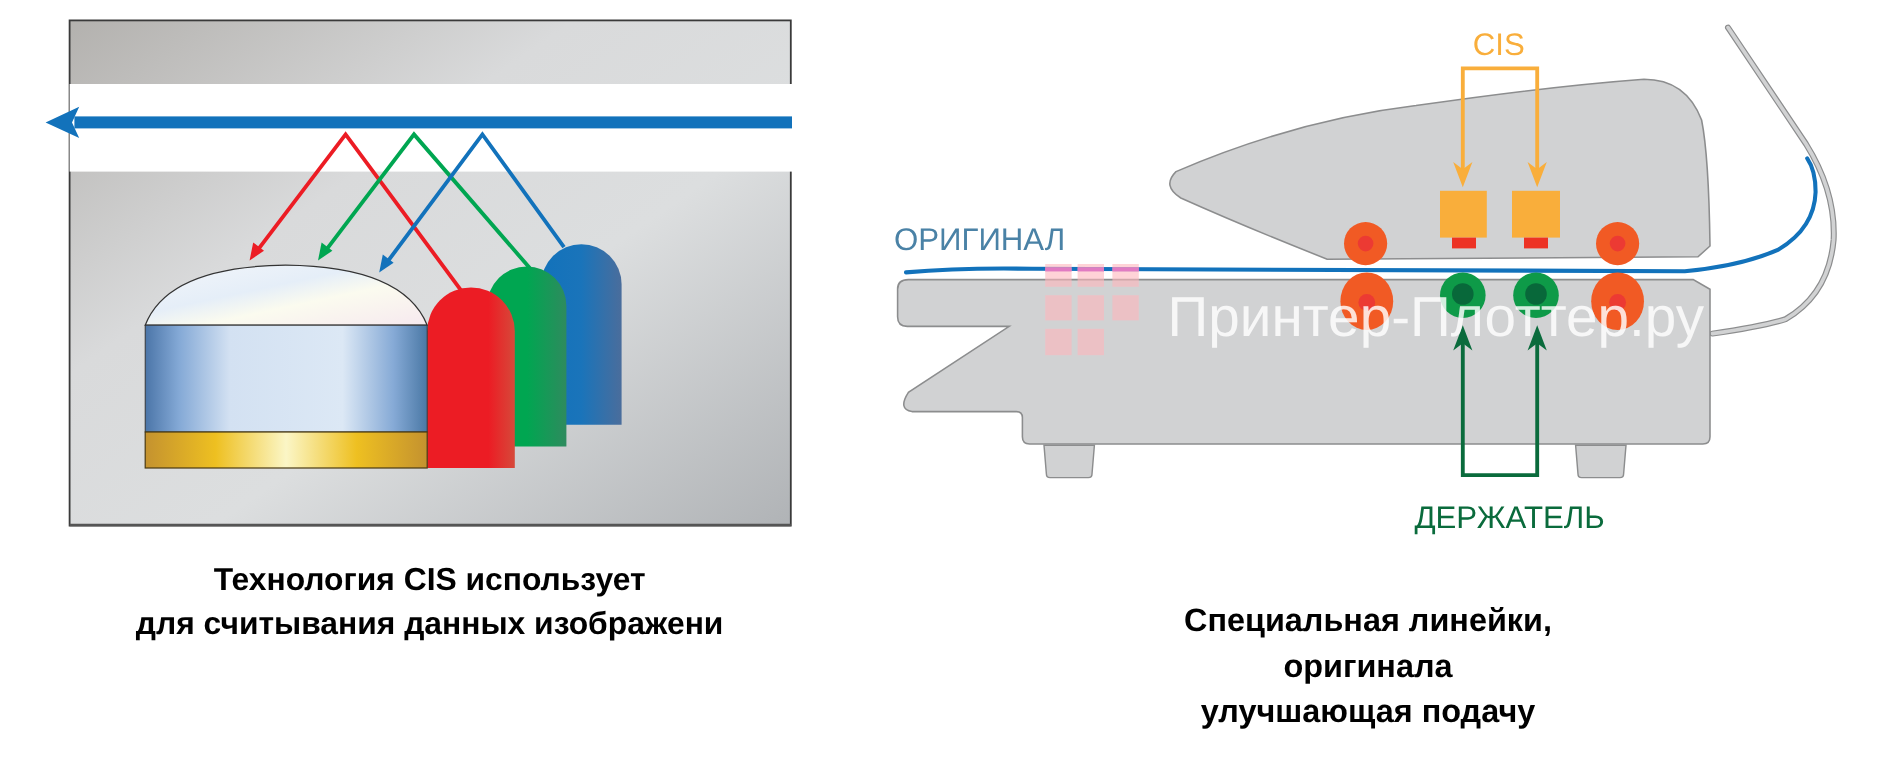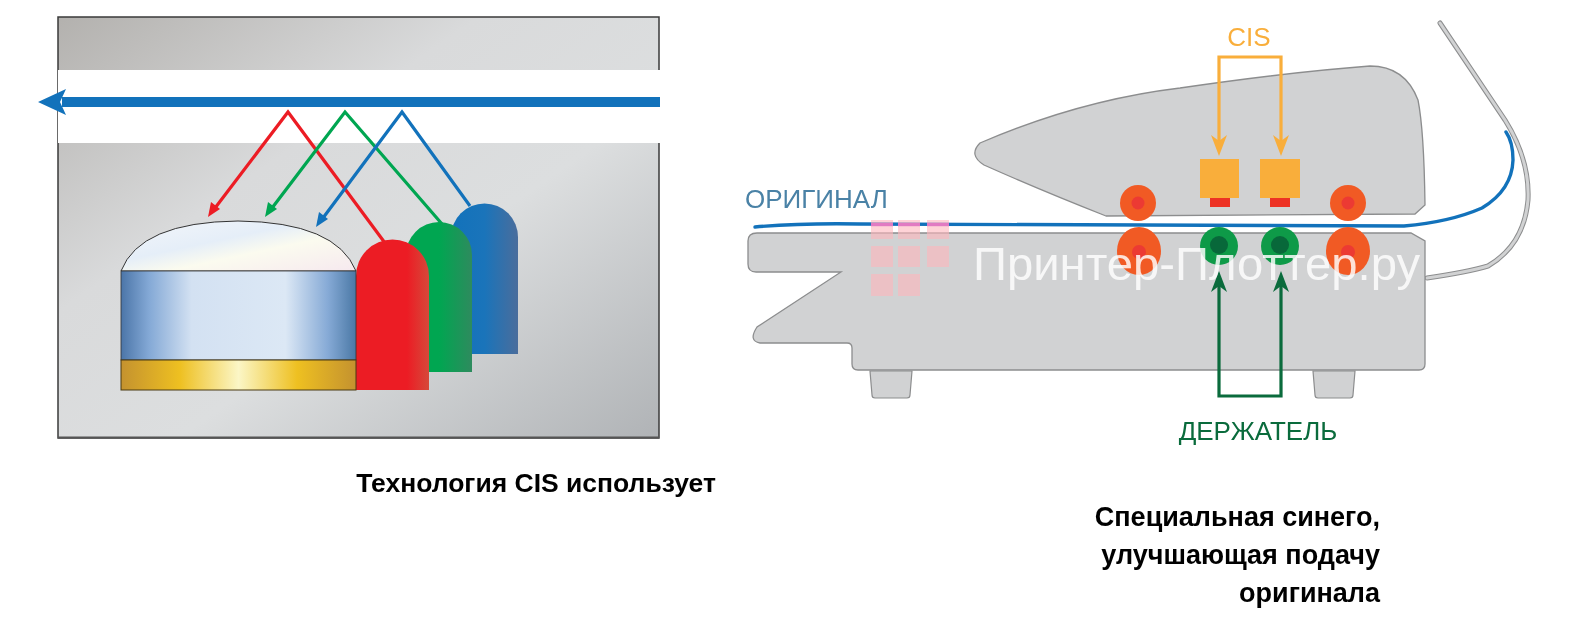--- a/index.html
+++ b/index.html
@@ -8,21 +8,21 @@
     .caption {
       position: absolute;
       text-align: center;
       font-family: "Liberation Sans", sans-serif;
       font-weight: bold;
       color: #000000;
       margin: 0;
     }
     .caption-left { left: 0; width: 716px; top: 465px; font-size: 26.5px; line-height: 36px; }
     .caption-right { left: 900px; width: 480px; top: 498px; font-size: 27px; line-height: 38px; }
-    .caption span { display: block; white-space: nowrap; text-align: right; }
+    .caption span { display: block; white-space: nowrap; }
     .svg-label { font-family: "Liberation Sans", sans-serif; }
   </style>
 </head>
 <body>
 
 <svg class="diagram-svg" width="1569" height="636" viewBox="0 0 1569 636" xmlns="http://www.w3.org/2000/svg">
   <defs>
     <linearGradient id="panelGrad" x1="0" y1="0" x2="1" y2="1">
       <stop offset="0" stop-color="#b3b1ae"></stop>
       <stop offset="0.35" stop-color="#d9dadb"></stop>
@@ -176,19 +176,20 @@
     <text class="svg-label" x="1249" y="46" font-size="26" fill="#f9ae3b" text-anchor="middle">CIS</text>
     <text class="svg-label" x="745" y="208" font-size="26" fill="#4a82a6">ОРИГИНАЛ</text>
     <text class="svg-label" x="1258" y="440" font-size="26" fill="#0a6b3c" text-anchor="middle">ДЕРЖАТЕЛЬ</text>
 
     <text class="svg-label" x="973" y="280" font-size="47" fill="#ffffff" fill-opacity="0.82" textLength="447" lengthAdjust="spacingAndGlyphs">Принтер-Плоттер.ру</text>
   </g>
 </svg>
 
 <div class="caption caption-left">
   <span>Технология CIS использует</span>
+  <span>для считывания данных изображени</span>
 </div>
 
 <div class="caption caption-right">
-  <span>Специальная синего,</span>
+  <span>Специальная линейки,</span>
+  <span>оригинала</span>
   <span>улучшающая подачу</span>
-  <span>оригинала</span>
 </div>
 
 </body></html>

